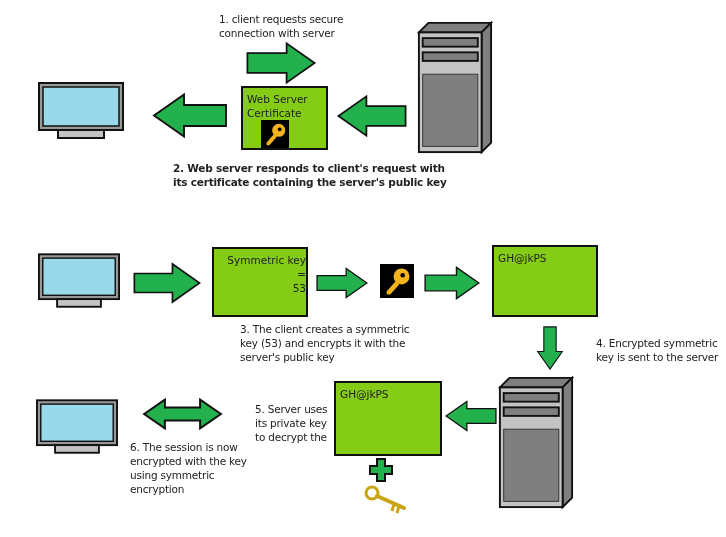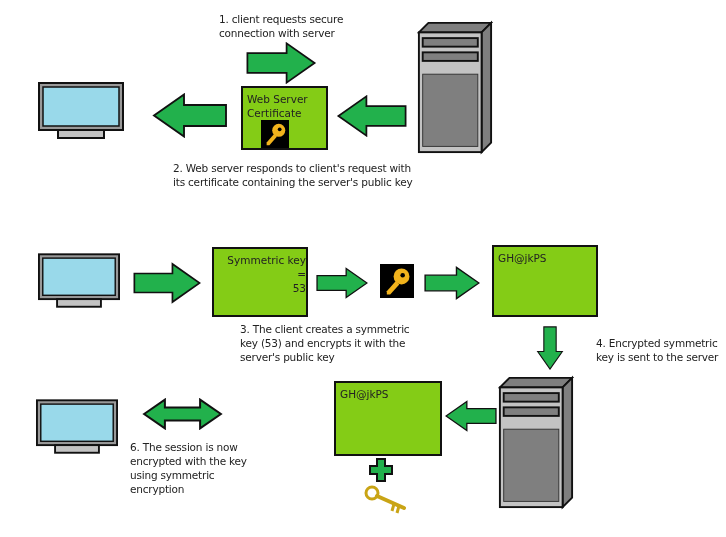--- a/index.html
+++ b/index.html
@@ -74,21 +74,21 @@
   </div>
 
   <svg class="abs" style="left:332px; top:95px; width:80px; height:42px;">
       <use href="#arrow-left"></use>
     </svg>
 
   <svg class="abs" style="left:417px; top:15px; width:76px; height:145px;">
       <use href="#server"></use>
     </svg>
 
-  <div class="lbl" style="left:173px; top:161px;">2. Web server responds to client's request with
+  <div class="lbl" style="left:173px; top:161px;font-weight:bold;">2. Web server responds to client's request with
 its certificate containing the server's public key</div>
 
   <svg class="abs" style="left:38px; top:252px; width:82px; height:58px;">
       <use href="#monitor"></use>
     </svg>
 
   <svg class="abs" style="left:133px; top:262px; width:68px; height:42px;">
       <use href="#arrow-right"></use>
     </svg>
 
@@ -130,20 +130,23 @@
 
   <svg class="abs" style="left:133px; top:398px; width:99px; height:32px;">
       <use href="#arrow-double"></use>
     </svg>
 
   <div class="lbl" style="left:130px; top:440px;">6. The session is now
 encrypted with the key
 using symmetric
 encryption</div>
 
+  <div class="lbl" style="left:255px; top:402px;">5. Server uses
+its private key
+to decrypt the</div>
 
   <div class="box" style="left:334px; top:381px; width:108px; height:75px;">
     <div class="boxtxt">GH@jkPS</div>
   </div>
 
   <svg class="abs" style="left:445px; top:396px; width:52px; height:40px;">
       <use href="#arrow-left"></use>
     </svg>
 
   <svg class="abs" style="left:369px; top:458px; width:24px; height:24px;" viewBox="0 0 24 24">

